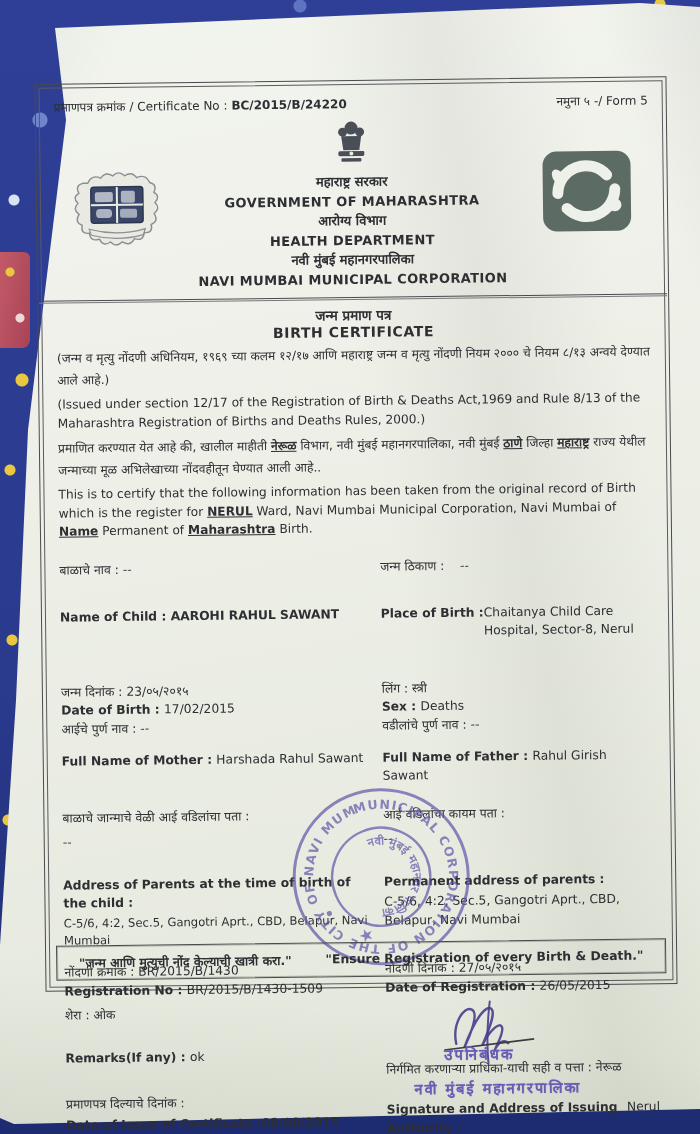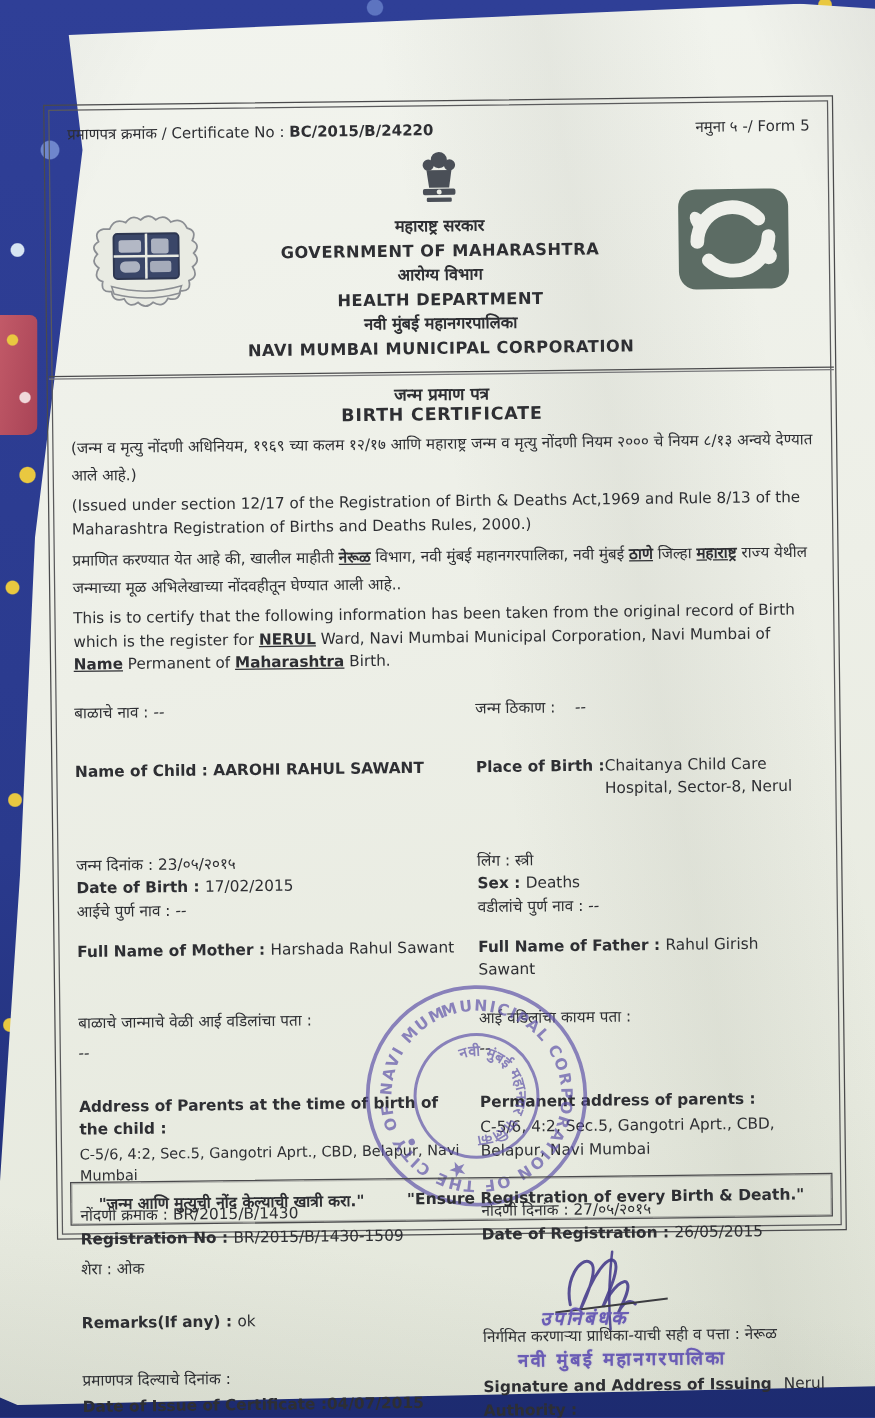--- a/index.html
+++ b/index.html
@@ -220,30 +220,30 @@
   <div class="row fs">
     <div class="col-l"><span class="lbl-en">Registration No : </span><span>BR/2015/B/1430-1509</span></div>
     <div class="col-r"><span class="lbl-en">Date of Registration : </span><span>26/05/2015</span></div>
   </div>
 
   <div class="row fs gap6">
     <div class="col-l">
       <div><span>शेरा : </span><span>ओक</span></div>
       <div class="gap24"><span class="lbl-en">Remarks(If any) : </span><span>ok</span></div>
       <div class="gap28"><span>प्रमाणपत्र दिल्याचे दिनांक :</span></div>
-      <div class="gap2"><span class="lbl-en">Date of Issue of Certificate :</span><b>04/07/2015</b></div>
+      <div class="gap2"><span class="lbl-en">Date of Issue of Certificate :</span><b>08/08/2015</b></div>
     </div>
     <div class="col-r">
       <div class="sig-wrap">
         <svg class="sig-svg" width="120" height="72" viewBox="0 0 120 72">
           <path d="M18,48 C14,28 26,10 34,14 C42,18 30,44 26,52 C38,20 50,8 54,14 C58,20 48,40 44,50 C52,34 62,26 64,32 C66,38 58,50 56,56 C60,46 66,44 70,48" fill="none" stroke="#473d8c" stroke-width="2.4" stroke-linecap="round" opacity=".9"></path>
           <path d="M52,6 C50,22 48,44 50,68" fill="none" stroke="#473d8c" stroke-width="2" stroke-linecap="round" opacity=".9"></path>
           <line x1="6" y1="54" x2="96" y2="44" stroke="#3c3c40" stroke-width="1.6"></line>
         </svg>
-        <div class="purple-stamp" style="position:absolute; left:46px; top:40px; font-size:15px;font-style:italic;">उपनिबंधक</div>
+        <div class="purple-stamp" style="position:absolute; left:58px; top:40px; font-size:15px;">उपनिबंधक</div>
       </div>
       <div><span>निर्गमित करणाऱ्या प्राधिका-याची सही व पत्ता : </span><span>नेरूळ</span></div>
       <div class="purple-stamp" style="font-size:14.5px; padding-left:28px;">नवी मुंबई महानगरपालिका</div>
       <div class="hang">
             <span class="lbl-en">Signature and Address of Issuing Authority : </span>
             <span>Nerul</span>
           </div>
     </div>
   </div>
 

